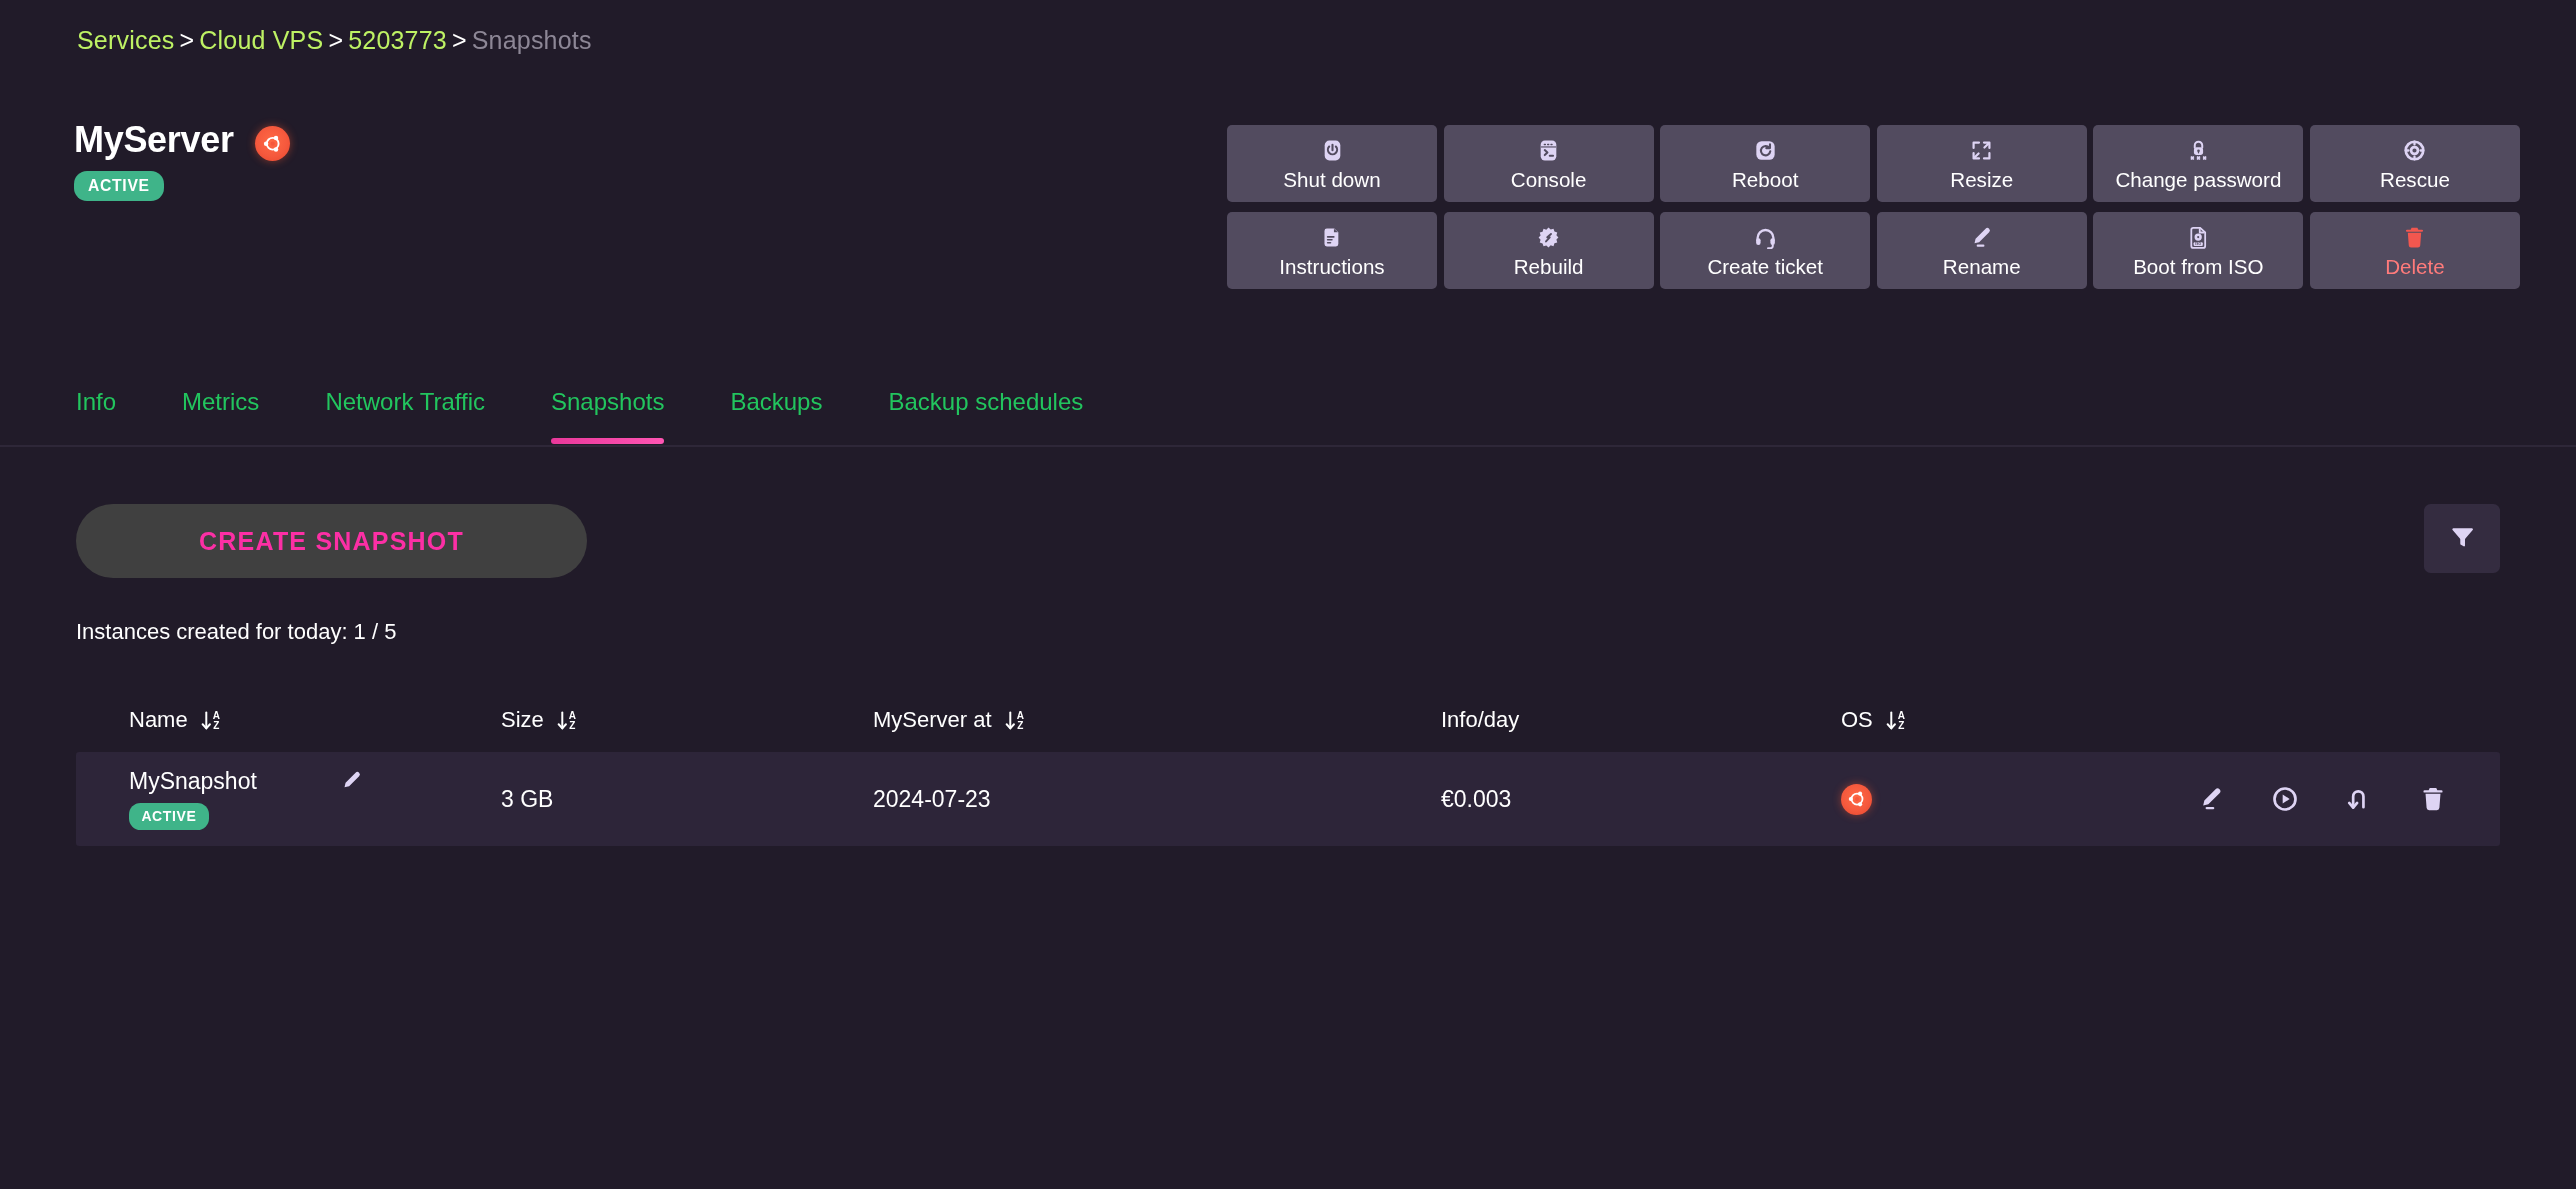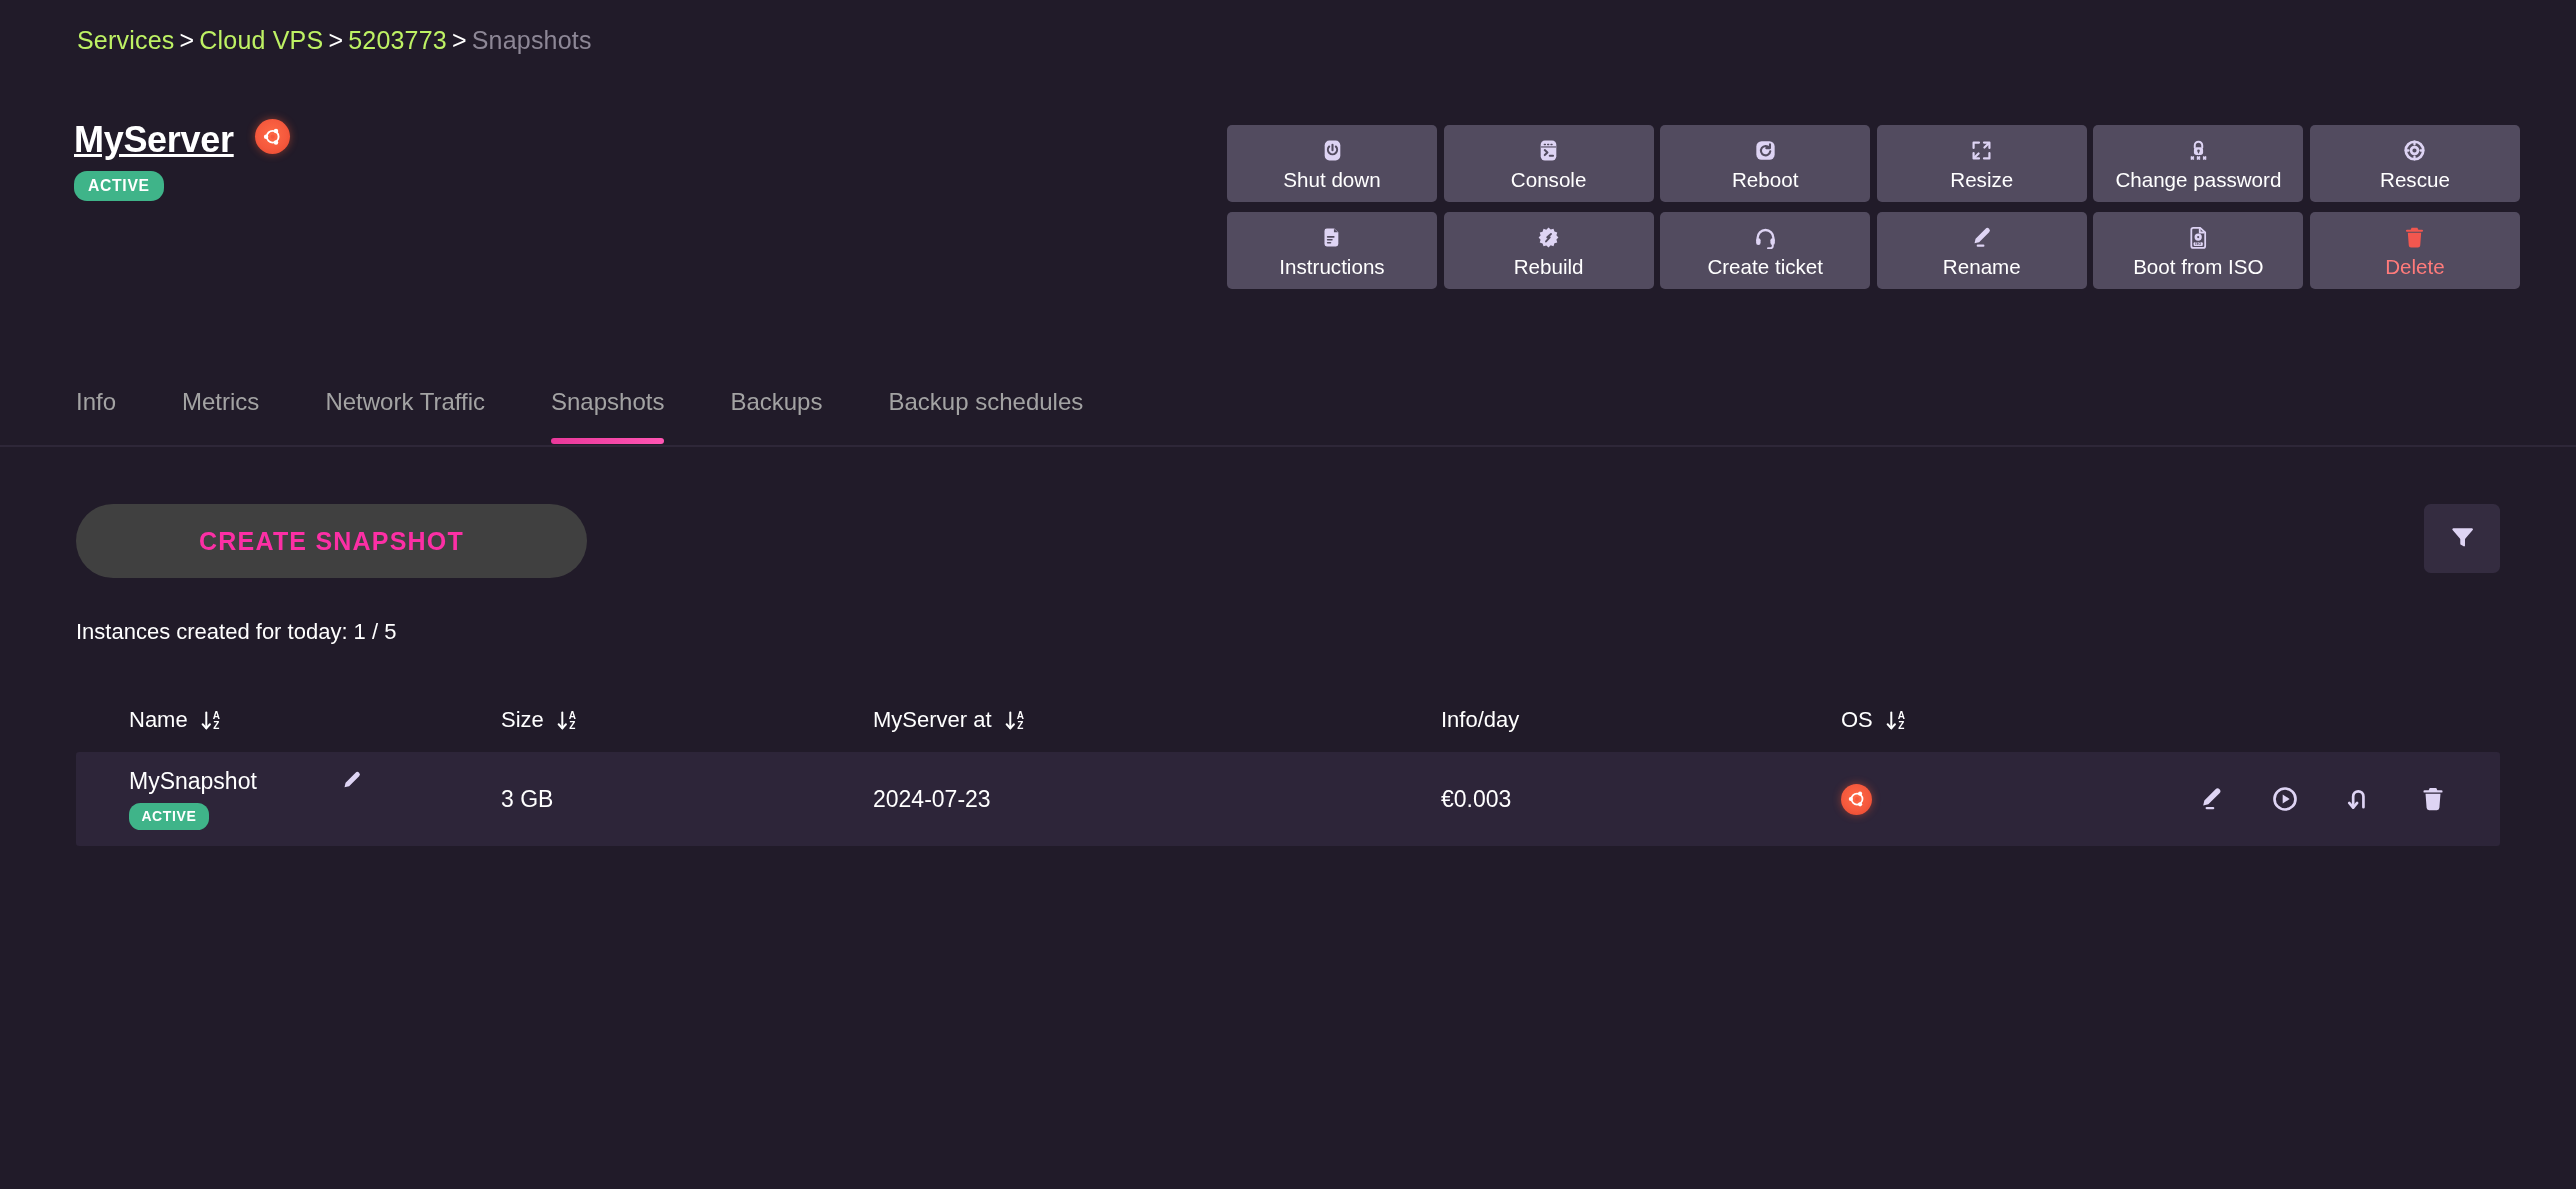--- a/index.html
+++ b/index.html
@@ -28,21 +28,21 @@
   .breadcrumb .crumb.current { color: #8d8796; }
 
   
   .server-head {
     position: absolute;
     left: 74px; top: 119px;
     display: flex;
     flex-direction: column;
     gap: 10px;
   }
-  .server-title-row { display: flex; align-items: flex-start; gap: 21.4px; text-decoration: underline; }
+  .server-title-row { display: flex; align-items: flex-end; gap: 21.4px; }
   .server-title { font-size: 36px; font-weight: bold; letter-spacing: -0.3px; }
   .os-badge {
     width: 35px; height: 35px; border-radius: 50%;
     background: radial-gradient(circle at 48% 44%, #ff6a45 0%, #f5593d 55%, #e8462c 100%);
     display: flex; align-items: center; justify-content: center;
     box-shadow: 0 0 8.2px rgba(255,90,50,.45);
     flex: none;
   }
   .os-badge svg { display: block; }
   .status-pill {
@@ -92,21 +92,21 @@
     height: 66px;
     border-bottom: 2.5px solid #2e2738;
   }
   .tabs-inner {
     position: absolute; left: 76px; top: 0;
     display: flex; align-items: flex-start; gap: 0;
   }
   .tab {
     position: relative;
     font-size: 24px;
-    color: #a3a3a3;
+    color: #22c55e;
     padding: 6.6px 0 28px;
     margin-right: 66px;
     cursor: pointer;
     white-space: nowrap;
   }
   .tab:last-child { margin-right: 0; }
   .tab.active::after {
     content: "";
     position: absolute;
     left: 0; right: 0; bottom: 0;

